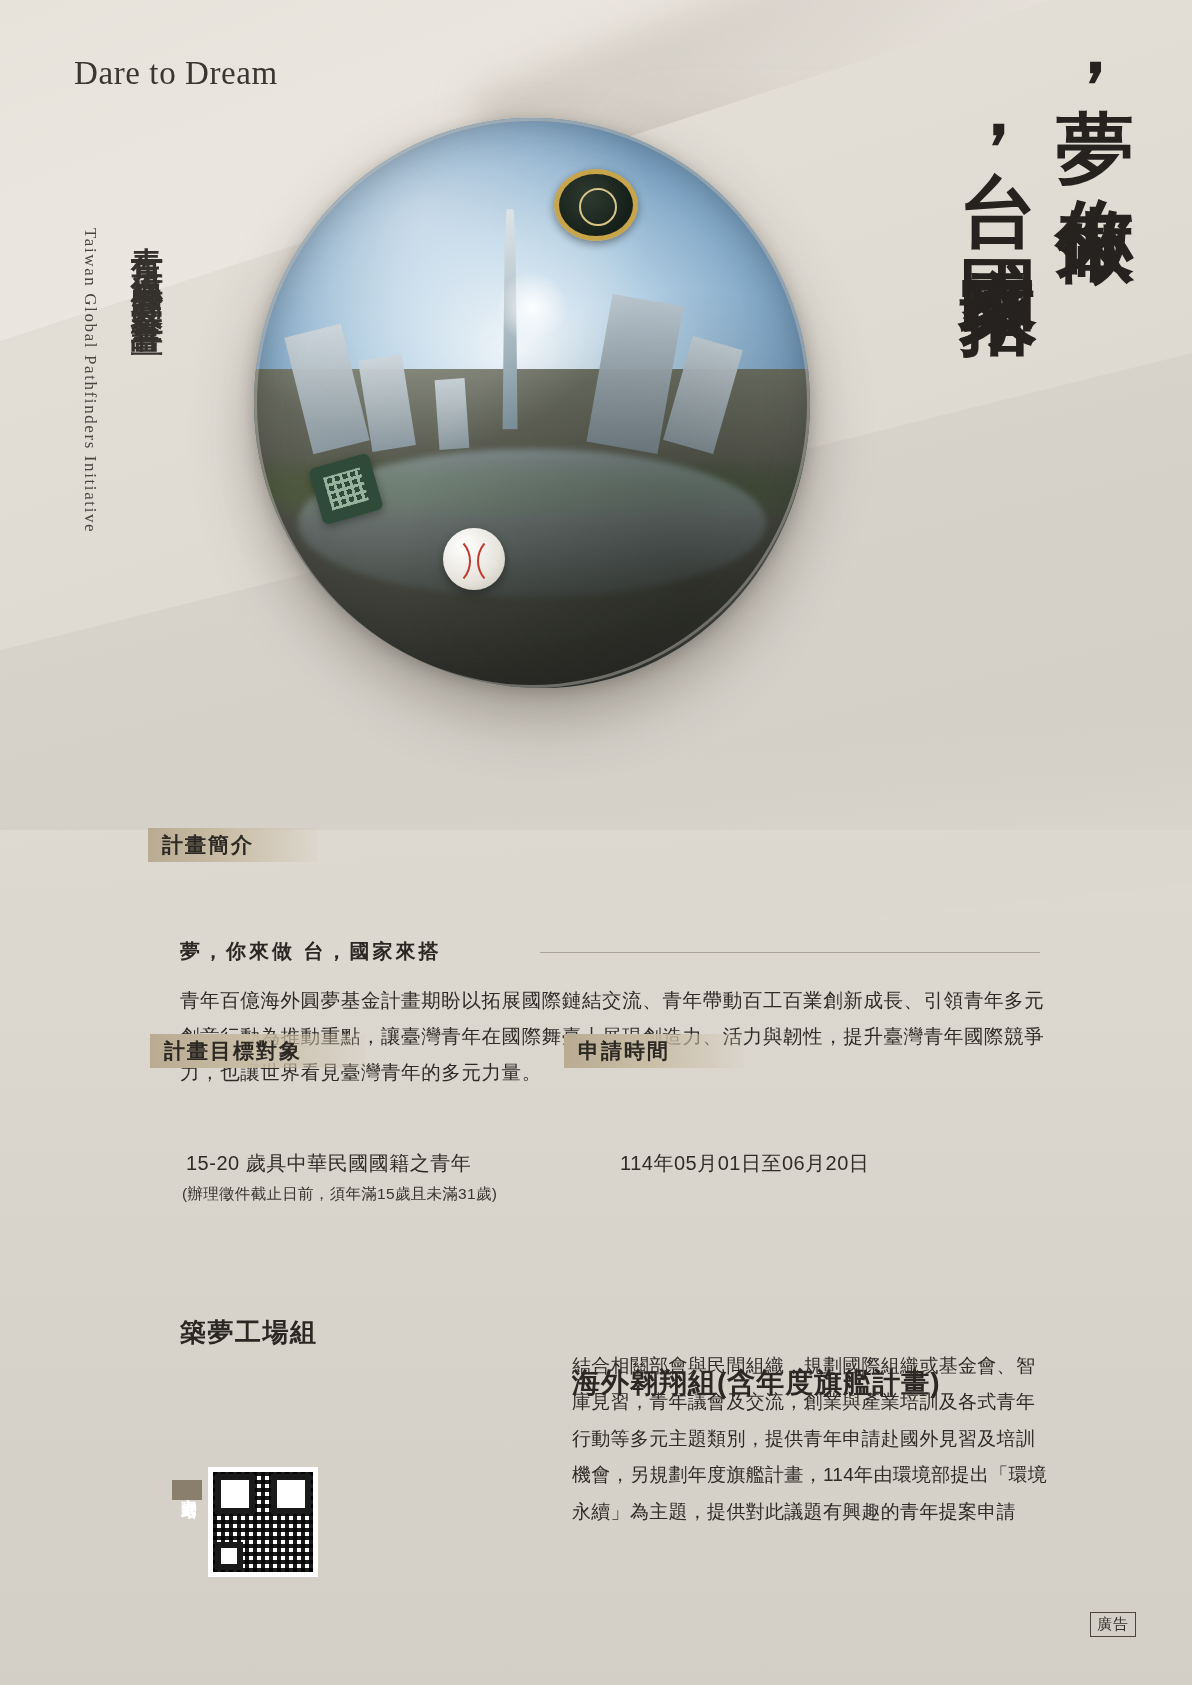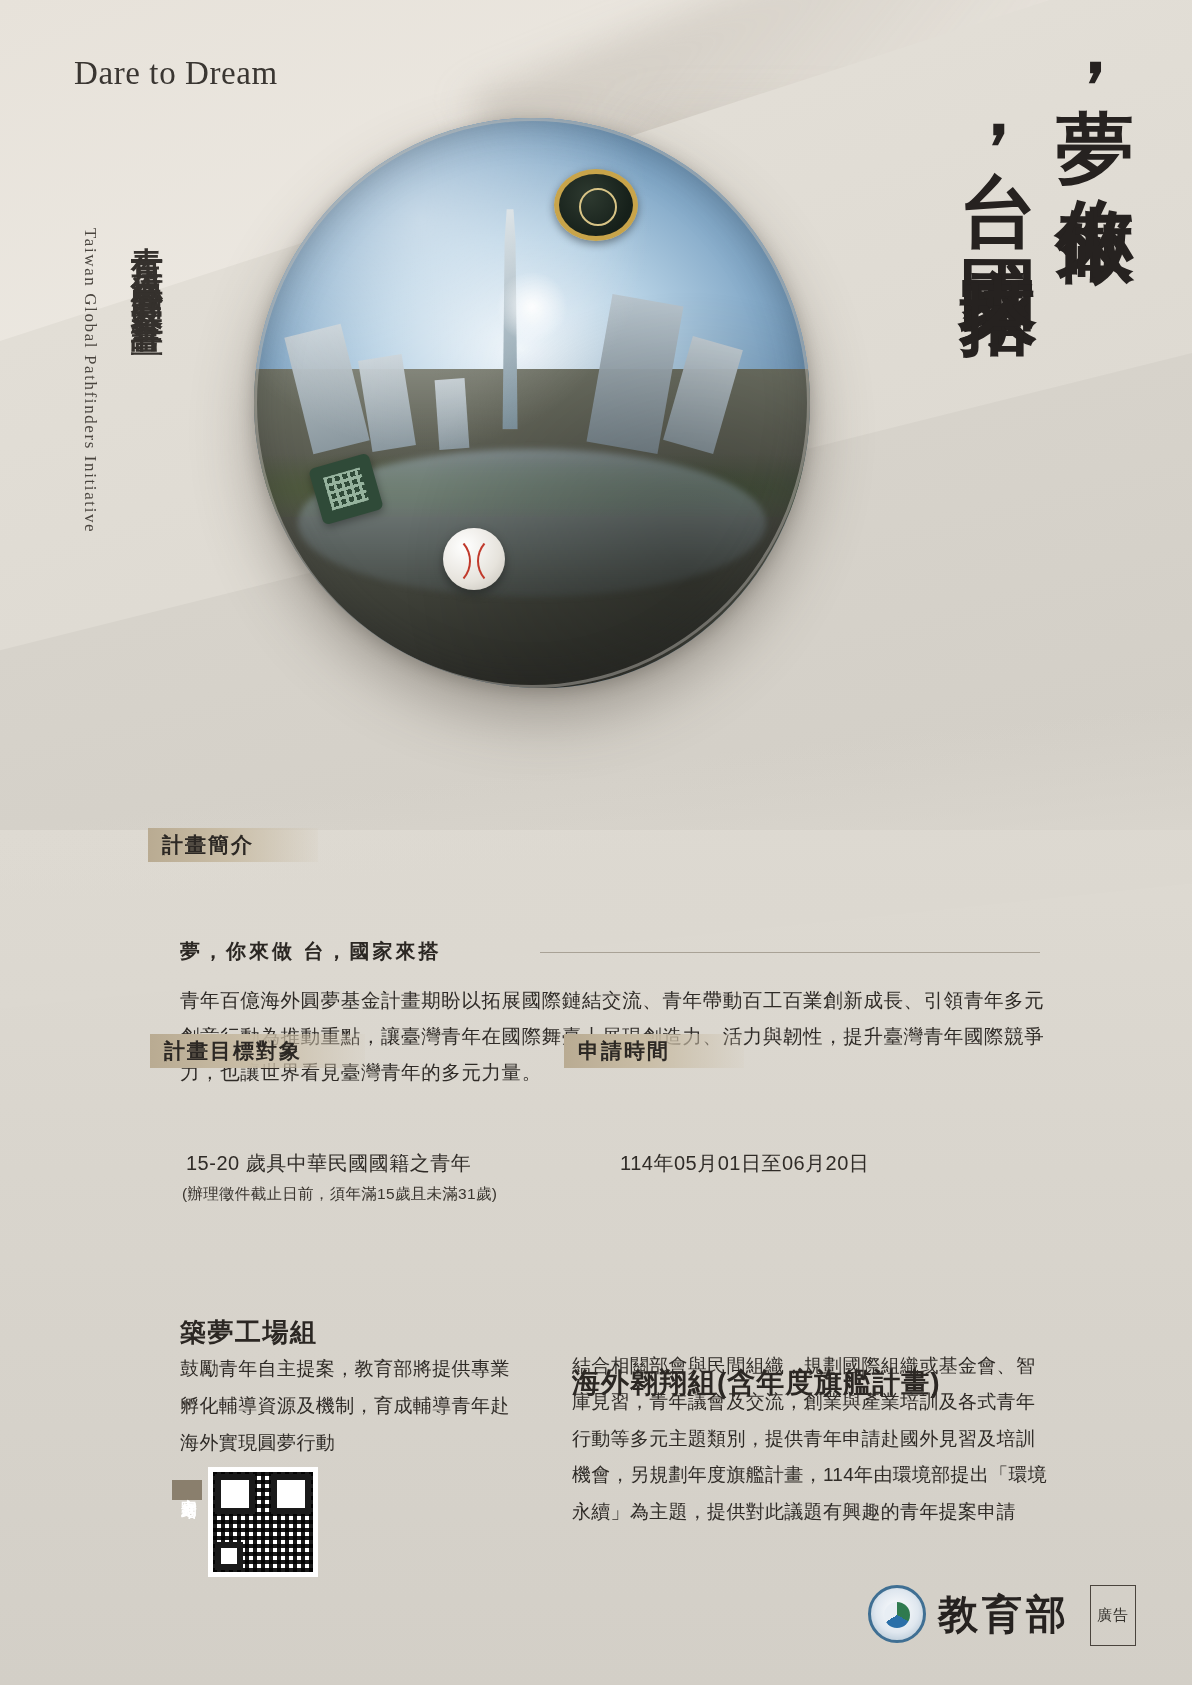--- a/index.html
+++ b/index.html
@@ -303,23 +303,23 @@
   .moe-emblem::after {
     content: ""; position: absolute; left: 50%; top: 52%;
     width: 26px; height: 26px; margin: -13px 0 0 -13px;
     border-radius: 50%;
     background: conic-gradient(#2f7a4f 0 33%, #2a6fa8 0 66%, #e8eef4 0 100%);
   }
   .moe-text {
     font-size: 40px; font-weight: 700; color: #262220; letter-spacing: 4px;
   }
   .ad-box {
-    position: absolute; right: 56px; bottom: 39px;
+    position: absolute; right: 56px; bottom: 48px;
     border: 1.5px solid #4a443d; color: #33302b;
-    font-size: 15px; padding: 20px 6px; letter-spacing: 1px;
+    font-size: 15px; padding: 2px 6px; letter-spacing: 1px;
   }
 </style>
 </head>
 <body>
 
 <div class="poster">
 
   <div class="bg-top"></div>
   <div class="bg-shadow-1"></div>
   <div class="bg-shadow-2"></div>
@@ -368,31 +368,26 @@
 
   <div class="sec-head" style="left:150px; top:1034px; width:215px;">計畫目標對象</div>
   <div class="target-line1">15-20 歲具中華民國國籍之青年</div>
   <div class="target-line2">(辦理徵件截止日前，須年滿15歲且未滿31歲)</div>
 
   <div class="sec-head" style="left:564px; top:1034px; width:180px;">申請時間</div>
   <div class="time-line">114年05月01日至06月20日</div>
 
 
   <div class="path-l-title">築夢工場組</div>
-  <div class="path-l-body">鼓勵青年自主提案，教育部將提供專業孵化輔導資源及機制，育成輔導青年赴海外實現圓夢行動</div>
 
   <div class="path-r-title">海外翱翔組(含年度旗艦計畫)</div>
   <div class="path-r-body">結合相關部會與民間組織，規劃國際組織或基金會、智庫見習，青年議會及交流，創業與產業培訓及各式青年行動等多元主題類別，提供青年申請赴國外見習及培訓機會，另規劃年度旗艦計畫，114年由環境部提出「環境永續」為主題，提供對此議題有興趣的青年提案申請</div>
 
   <div class="qr-label">官方網站</div>
   <div class="qr">
     <div class="qr-inner">
       <span class="qr-eye3"></span>
     </div>
   </div>
 
-  <div class="moe">
-    <div class="moe-emblem"></div>
-    <div class="moe-text">教育部</div>
-  </div>
   <div class="ad-box">廣告</div>
 
 </div>
 
 </body></html>

